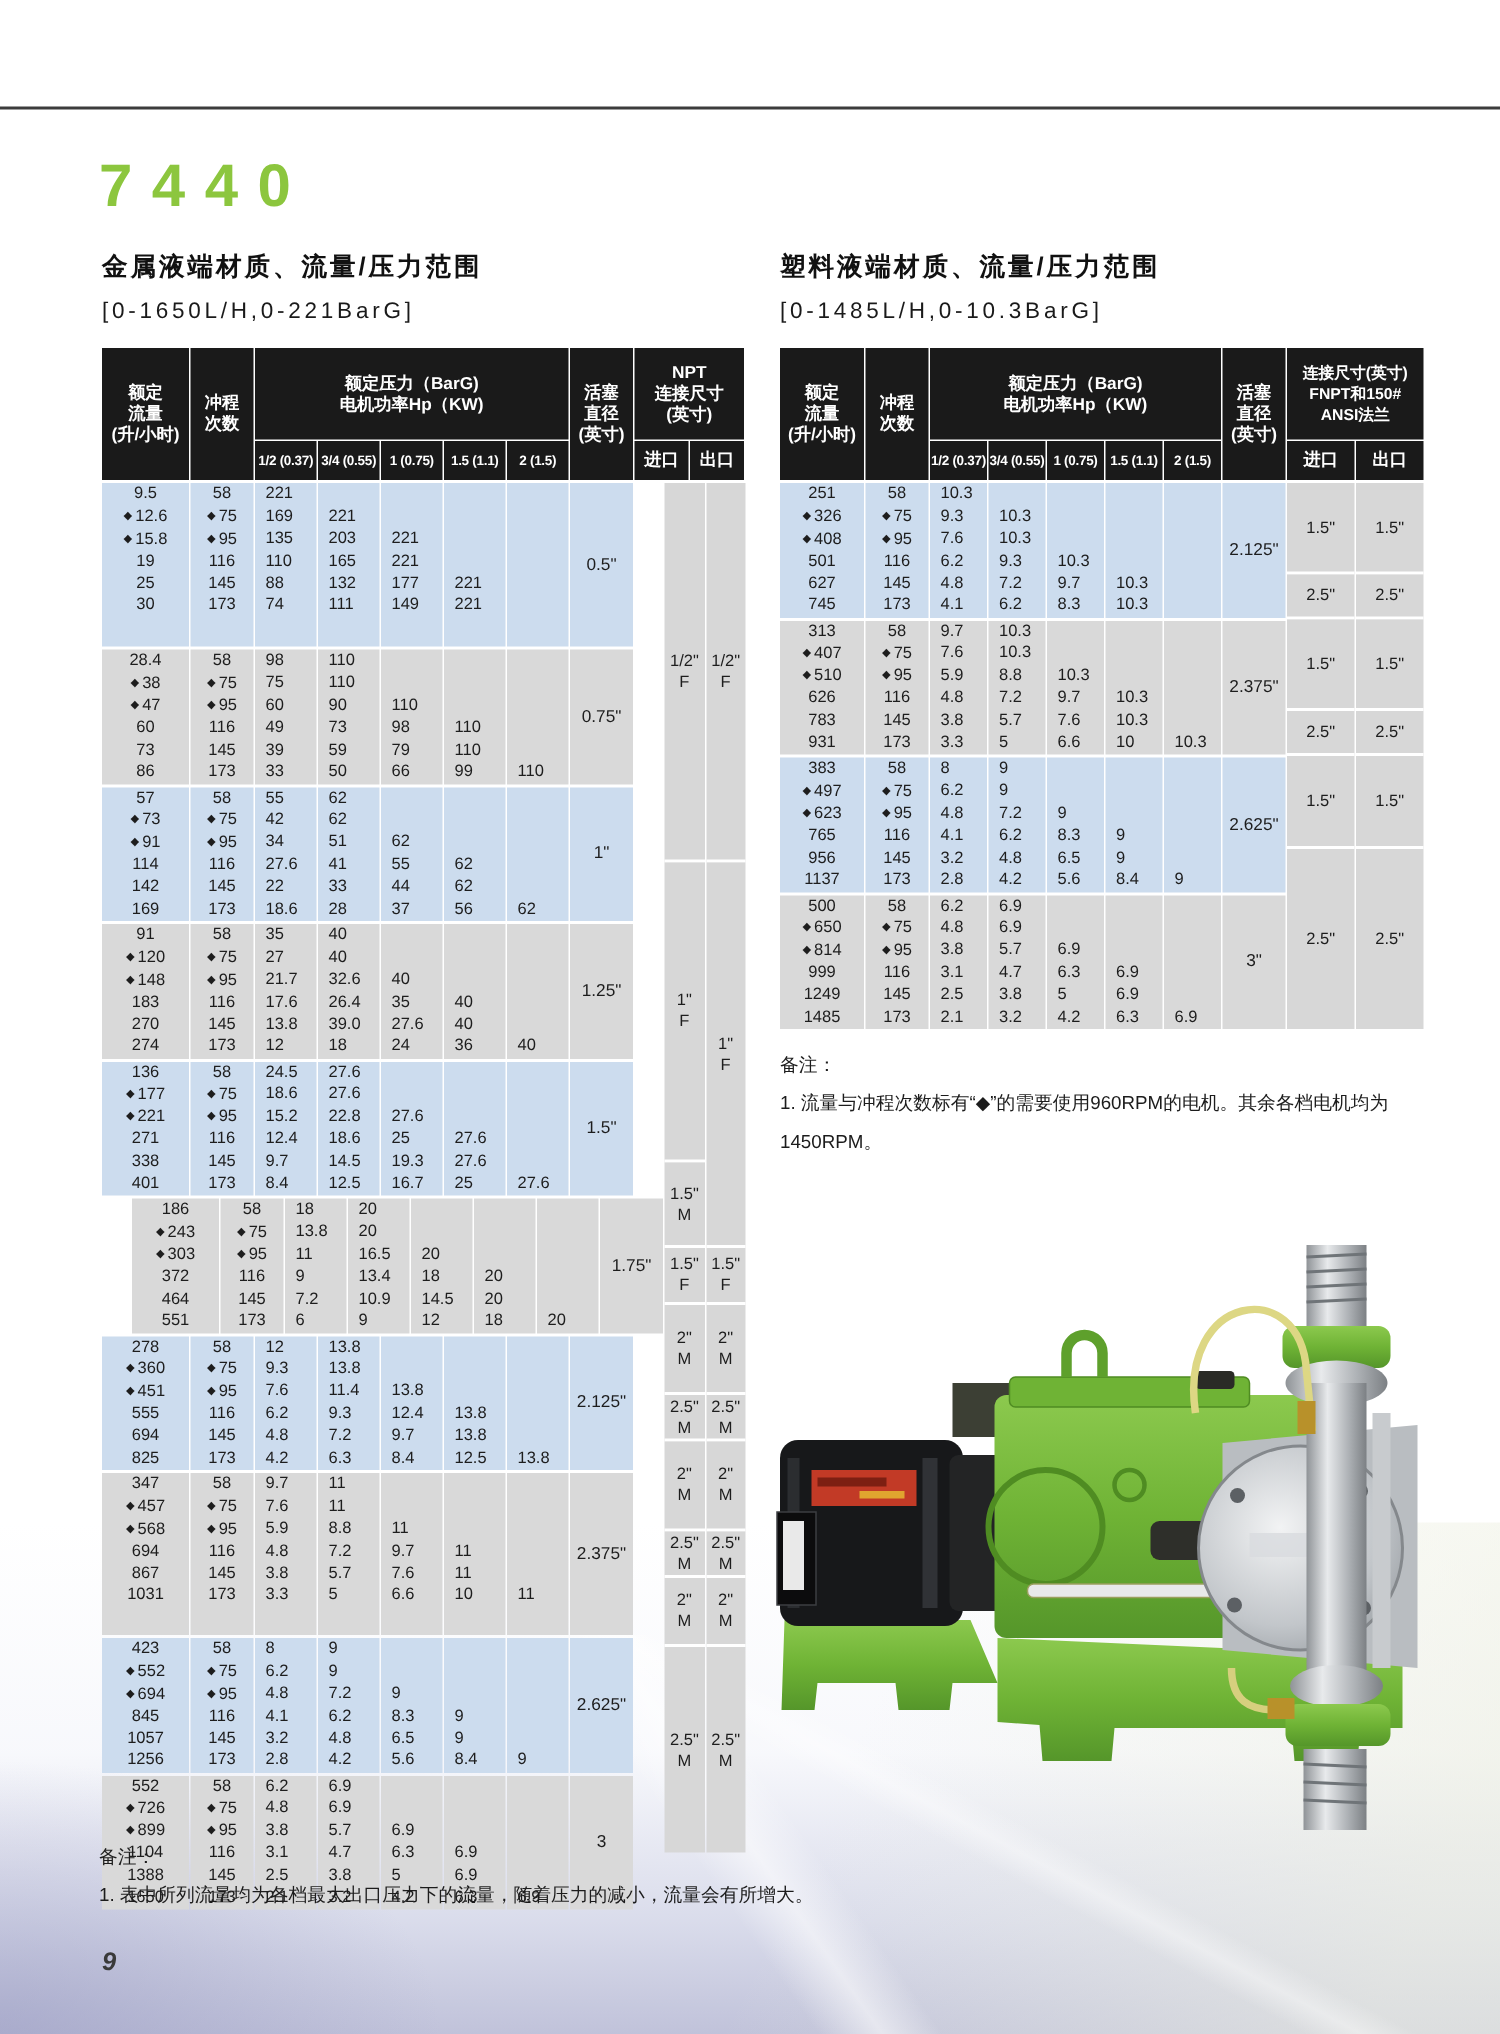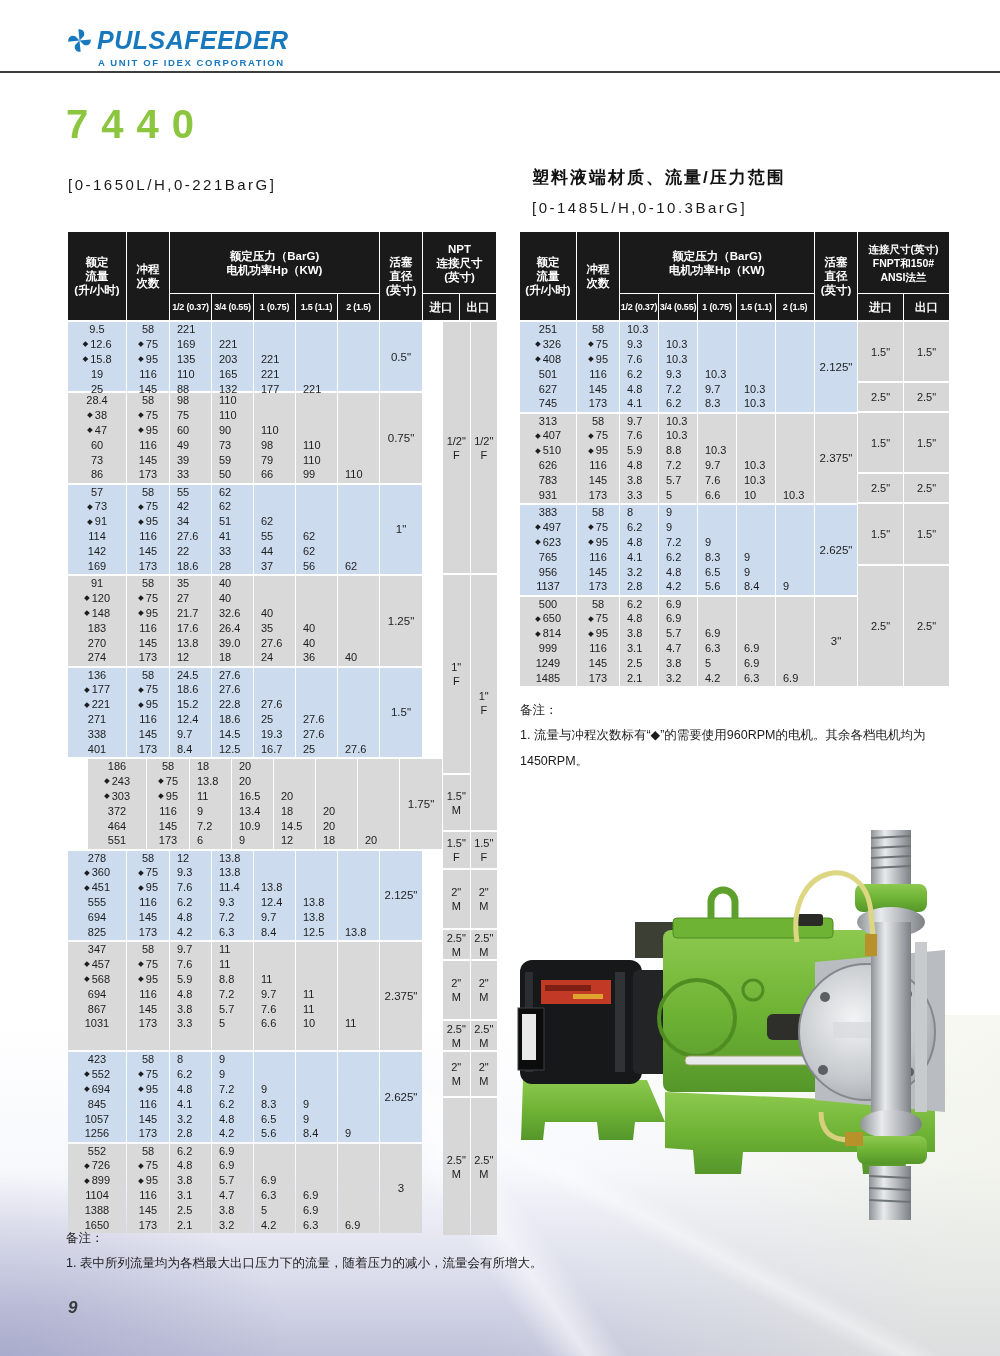--- a/index.html
+++ b/index.html
@@ -66,43 +66,28 @@
 </style>
 </head>
 <body>
 
 <div id="page">
 
   <div class="bg-fade"></div>
   <div class="streaks"></div>
   <div class="rule"></div>
 
-  <div class="z logo">
-    <div class="logo-row">
-      <span style="margin-right:4px;display:inline-flex;">
-        <svg width="27" height="27" viewBox="0 0 24 24">
-          <g fill="#1878be">
-            <path d="M12 12 L11 2 C15.5 1.5 17.5 5.5 15.5 8.5 Z"></path>
-            <path d="M12 12 L22 11 C22.5 15.5 18.5 17.5 15.5 15.5 Z"></path>
-            <path d="M12 12 L13 22 C8.5 22.5 6.5 18.5 8.5 15.5 Z"></path>
-            <path d="M12 12 L2 13 C1.5 8.5 5.5 6.5 8.5 8.5 Z"></path>
-          </g>
-        </svg>
-      </span>
-      <span class="logo-text">PULSAFEEDER</span>
-    </div>
-    <span class="logo-sub">A UNIT OF IDEX CORPORATION</span>
-  </div>
 
   <div class="z model">7440</div>
 
   <div class="z" style="left:68px;top:166px;">
+    <div class="sec-title">金属液端材质、流量/压力范围</div>
     <div class="sec-range">[0-1650L/H,0-221BarG]</div>
   </div>
-  <div class="z" style="left:532px;top:166px;">
+  <div class="z" style="left:520px;top:166px;">
     <div class="sec-title">塑料液端材质、流量/压力范围</div>
     <div class="sec-range">[0-1485L/H,0-10.3BarG]</div>
   </div>
 
   <div class="z spec-table" style="left:68px;top:232px;width:429px;">
     <div class="thead">
       <div class="hc" style="width:58px;">额定
 流量
 (升/小时)</div>
       <div class="hc" style="width:42px;">冲程
@@ -126,21 +111,21 @@
 连接尺寸
 (英寸)</div>
         <div class="bot">
           <div class="hc" style="width:36px;">进口</div>
           <div class="hc" style="width:36px;">出口</div>
         </div>
       </div>
     </div>
     <div class="tbody" id="metal-body">
         <div class="main-col">
-          <div class="block b" style="height: 69px;">
+          <div class="block b" style="height: 109px;">
             <div class="bcol c-center" style="width: 58px;">
               <div class="bline">9.5</div>
               <div class="bline"><span class="di">◆</span>12.6</div>
               <div class="bline"><span class="di">◆</span>15.8</div>
               <div class="bline">19</div>
               <div class="bline">25</div>
               <div class="bline">30</div>
             </div>
             <div class="bcol c-center" style="width: 42px;">
               <div class="bline">58</div>

